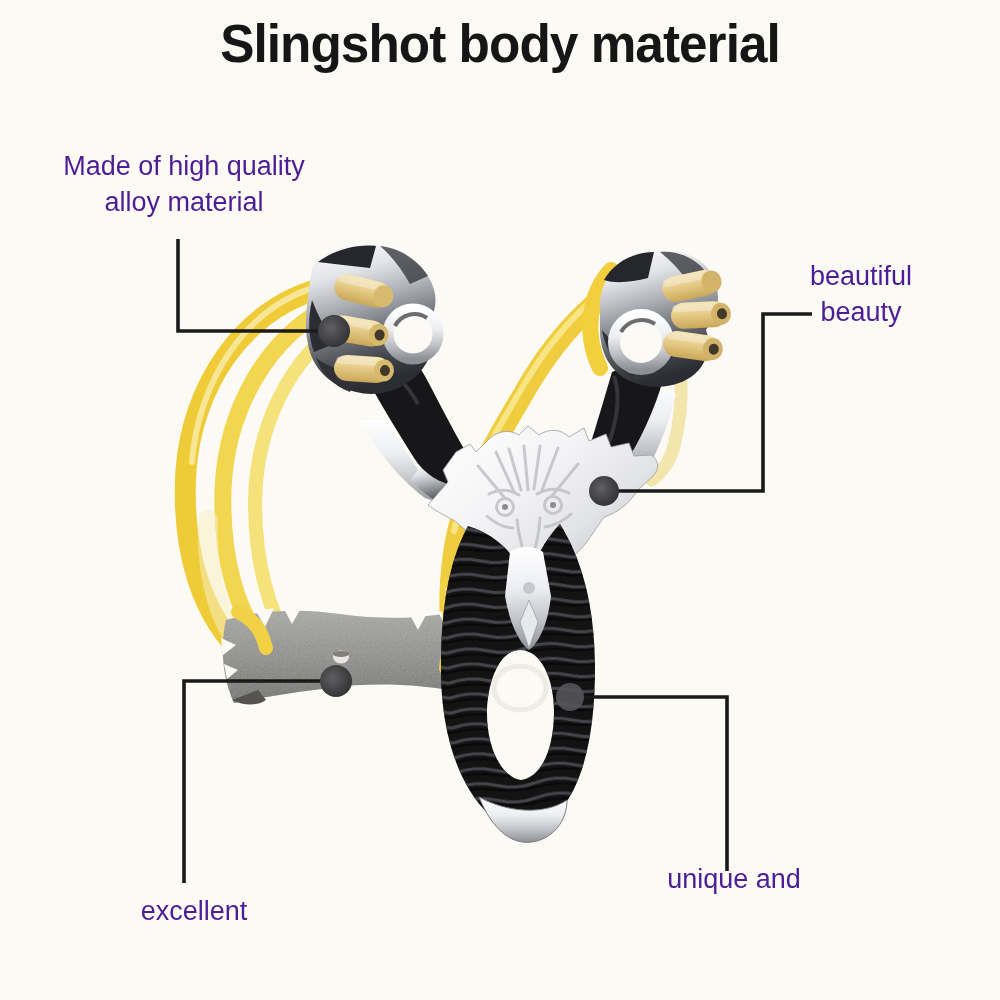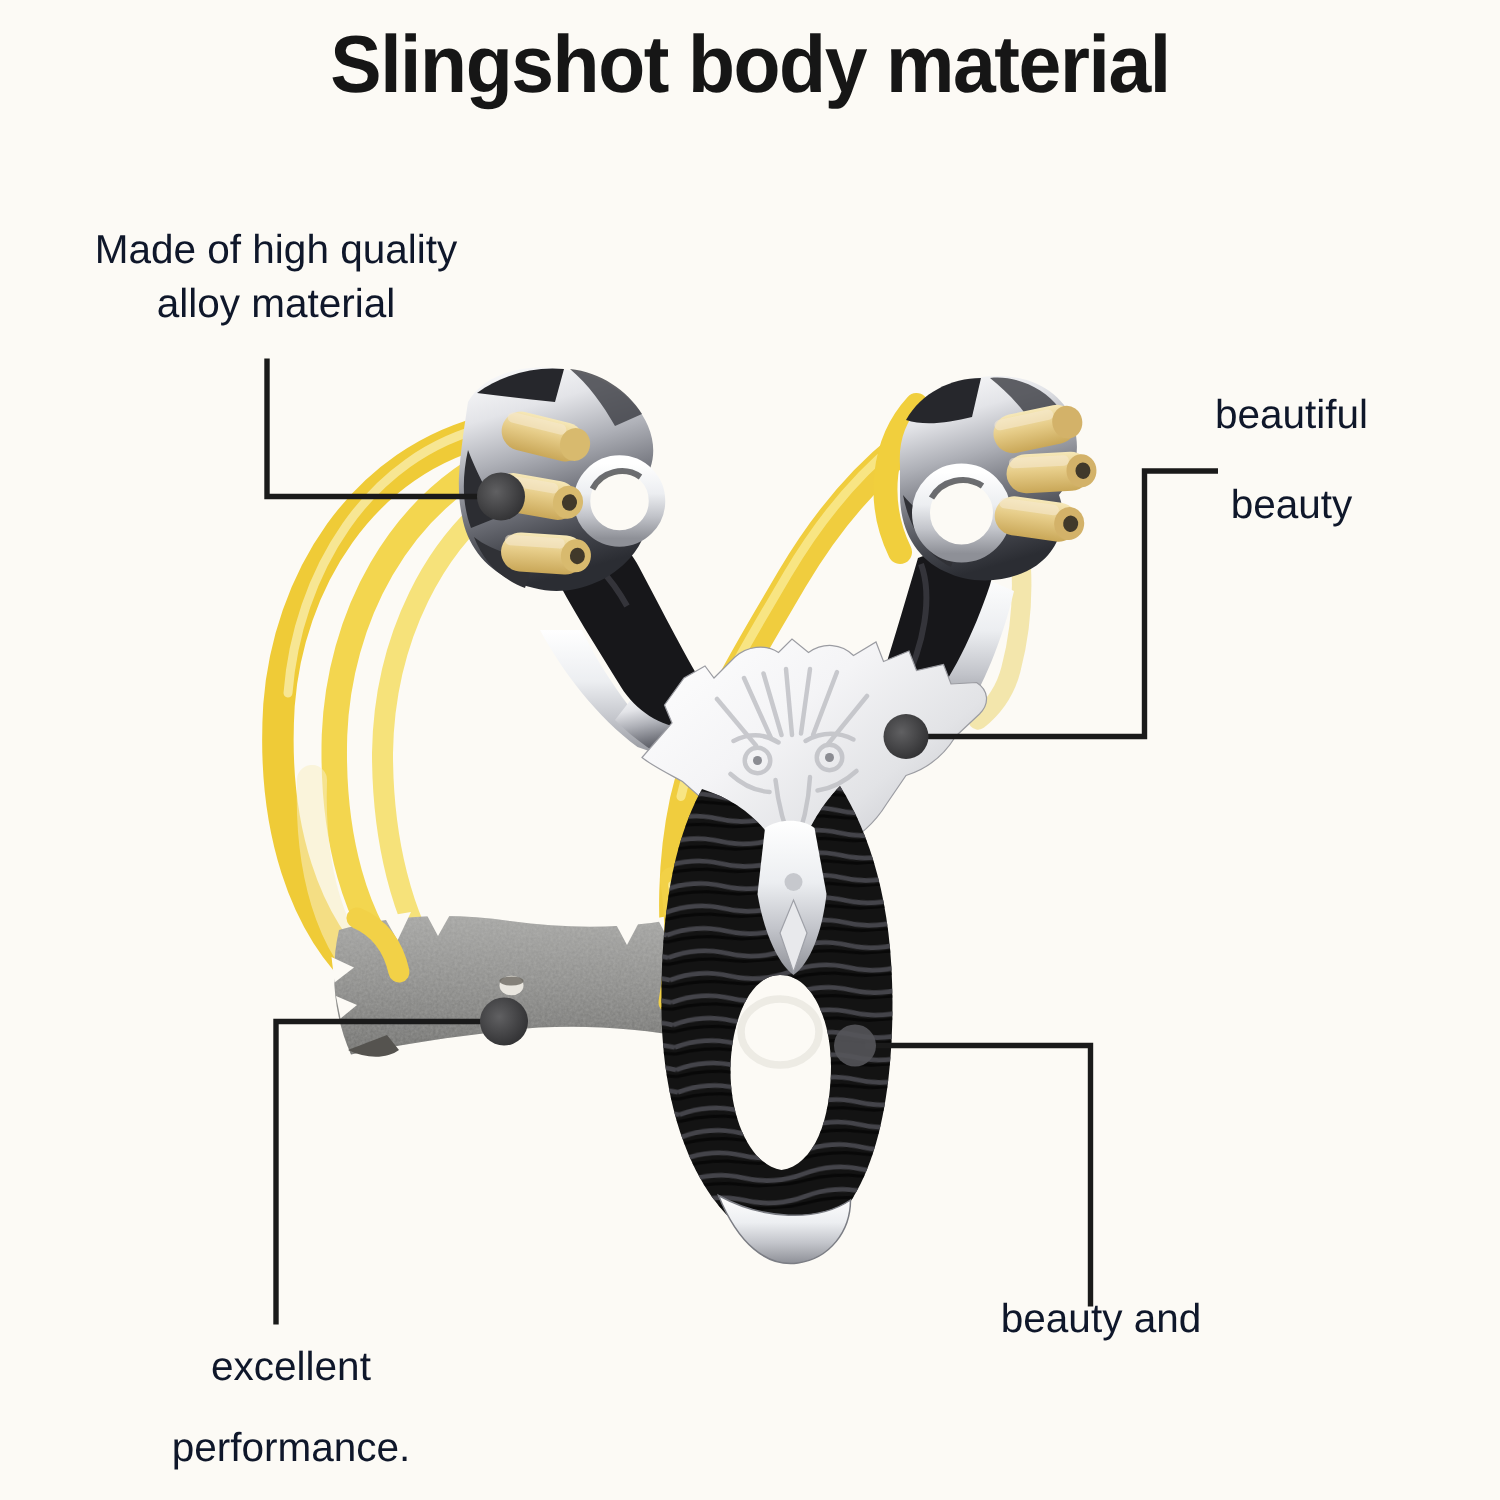--- a/index.html
+++ b/index.html
@@ -1,26 +1,26 @@
 <!DOCTYPE html>
 <html><head>
 <meta charset="utf-8">
 <style>
   html,body{margin:0;padding:0;background:#fcfaf5;}
   .canvas{position:relative;width:1000px;height:1000px;background:#fcfaf5;overflow:hidden;
           font-family:"Liberation Sans",sans-serif;color:#1e1e1e;}
   .title{position:absolute;left:0;right:0;top:12px;text-align:center;
          font-size:54px;font-weight:700;letter-spacing:-1px;color:#161616;
          transform:scaleX(.95);transform-origin:center;}
-  .callout-label{position:absolute;text-align:center;font-size:27px;line-height:36px;color:#0f172a;}
+  .callout-label{position:absolute;text-align:center;font-size:27px;line-height:36px;color:#4c1d95;}
   .callout-label .l2{display:block;}
   #label-alloy{left:38px;top:148px;width:292px;}
   #label-alloy .l2{}
   #label-beauty{left:766px;top:258px;width:190px;}
-  #label-beauty .l2{margin-top:24px;}
+  #label-beauty .l2{}
   #label-performance{left:58px;top:893px;width:272px;text-align:center;}
   #label-performance .l2{margin-top:18px;}
   #label-workmanship{left:568px;top:861px;width:332px;}
   #label-workmanship .l2{margin-top:20px;}
   svg.scene{position:absolute;left:0;top:0;}
 </style>
 </head>
 <body>
 
 <div class="canvas">
@@ -260,20 +260,19 @@
     <span class="l2">alloy material</span>
   </div>
 
   <div class="callout-label" id="label-beauty">
     <span class="l1">beautiful</span>
     <span class="l2">beauty</span>
   </div>
 
   <div class="callout-label" id="label-performance">
     <span class="l1">excellent</span>
-    <span class="l2">performance.</span>
   </div>
 
   <div class="callout-label" id="label-workmanship">
-    <span class="l1">beauty and</span>
+    <span class="l1">unique and</span>
   </div>
 
 </div>
 
 </body></html>

